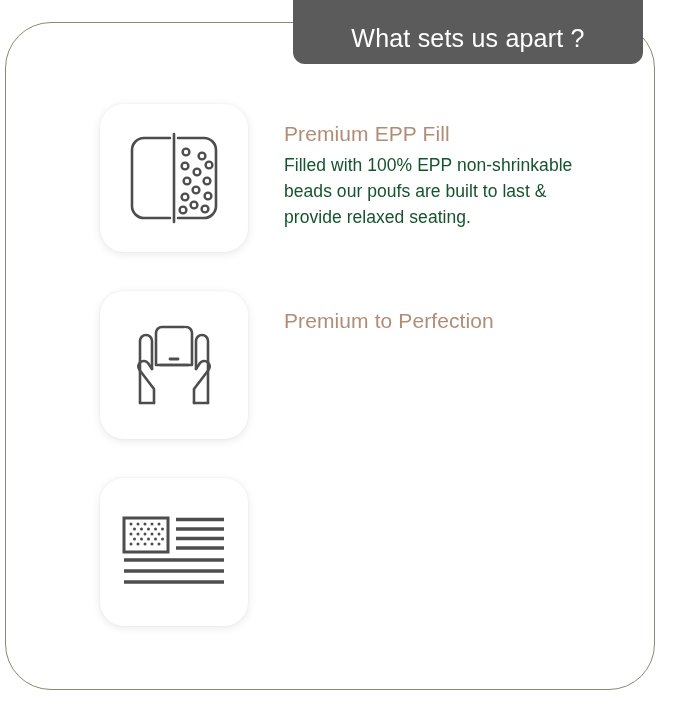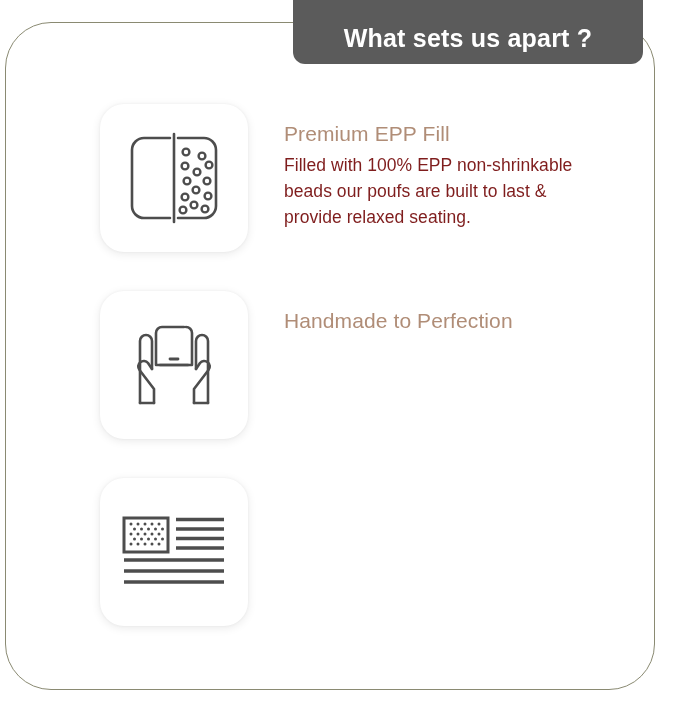--- a/index.html
+++ b/index.html
@@ -41,21 +41,21 @@
     border-radius: 12px 12px 12px 12px;
     display: flex;
     align-items: flex-end;
     justify-content: center;
     box-sizing: border-box;
     padding-bottom: 13px;
   }
   #header-banner .title-text {
     color: #ffffff;
     font-size: 25px;
-    font-weight: bold;
+    font-weight: normal;
     letter-spacing: 0.2px;
     line-height: 1;
     white-space: nowrap;
     text-align: center;
   }
 
   
   #features {
     position: absolute;
     left: 12px;
@@ -96,21 +96,21 @@
   }
   .feature-title {
     color: #b08d77;
     font-size: 21px;
     font-weight: normal;
     line-height: 1.15;
     margin: 0 0 7px 0;
     letter-spacing: 0.1px;
   }
   .feature-desc {
-    color: #7f1d1d;
+    color: #14532d;
     font-size: 17.5px;
     line-height: 1.47;
     margin: 0;
     letter-spacing: 0.05px;
   }
 </style>
 </head>
 <body>
 
 <div id="page-frame"></div>
@@ -172,21 +172,21 @@
           <path d="M14 84 H28"></path>
 
           <path d="M82 84 V22 A6 6 0 0 0 70 22 V50"></path>
 
           <path d="M70 50 L74 44 A5.5 5.5 0 0 1 82.5 51 L68 70 V84"></path>
           <path d="M82 84 H68"></path>
         </svg>
       </span>
     </div>
     <div class="feature-text">
-      <h3 class="feature-title">Handmade to Perfection</h3>
+      <h3 class="feature-title">Premium to Perfection</h3>
     </div>
   </div>
 
   <div class="feature-row">
     <div class="icon-tile">
       <span>
         <svg width="104" height="72" viewBox="0 0 104 72" fill="none">
 
           <rect x="2" y="2" width="44" height="34" fill="none" stroke="#4d4d4d" stroke-width="3"></rect>
 

